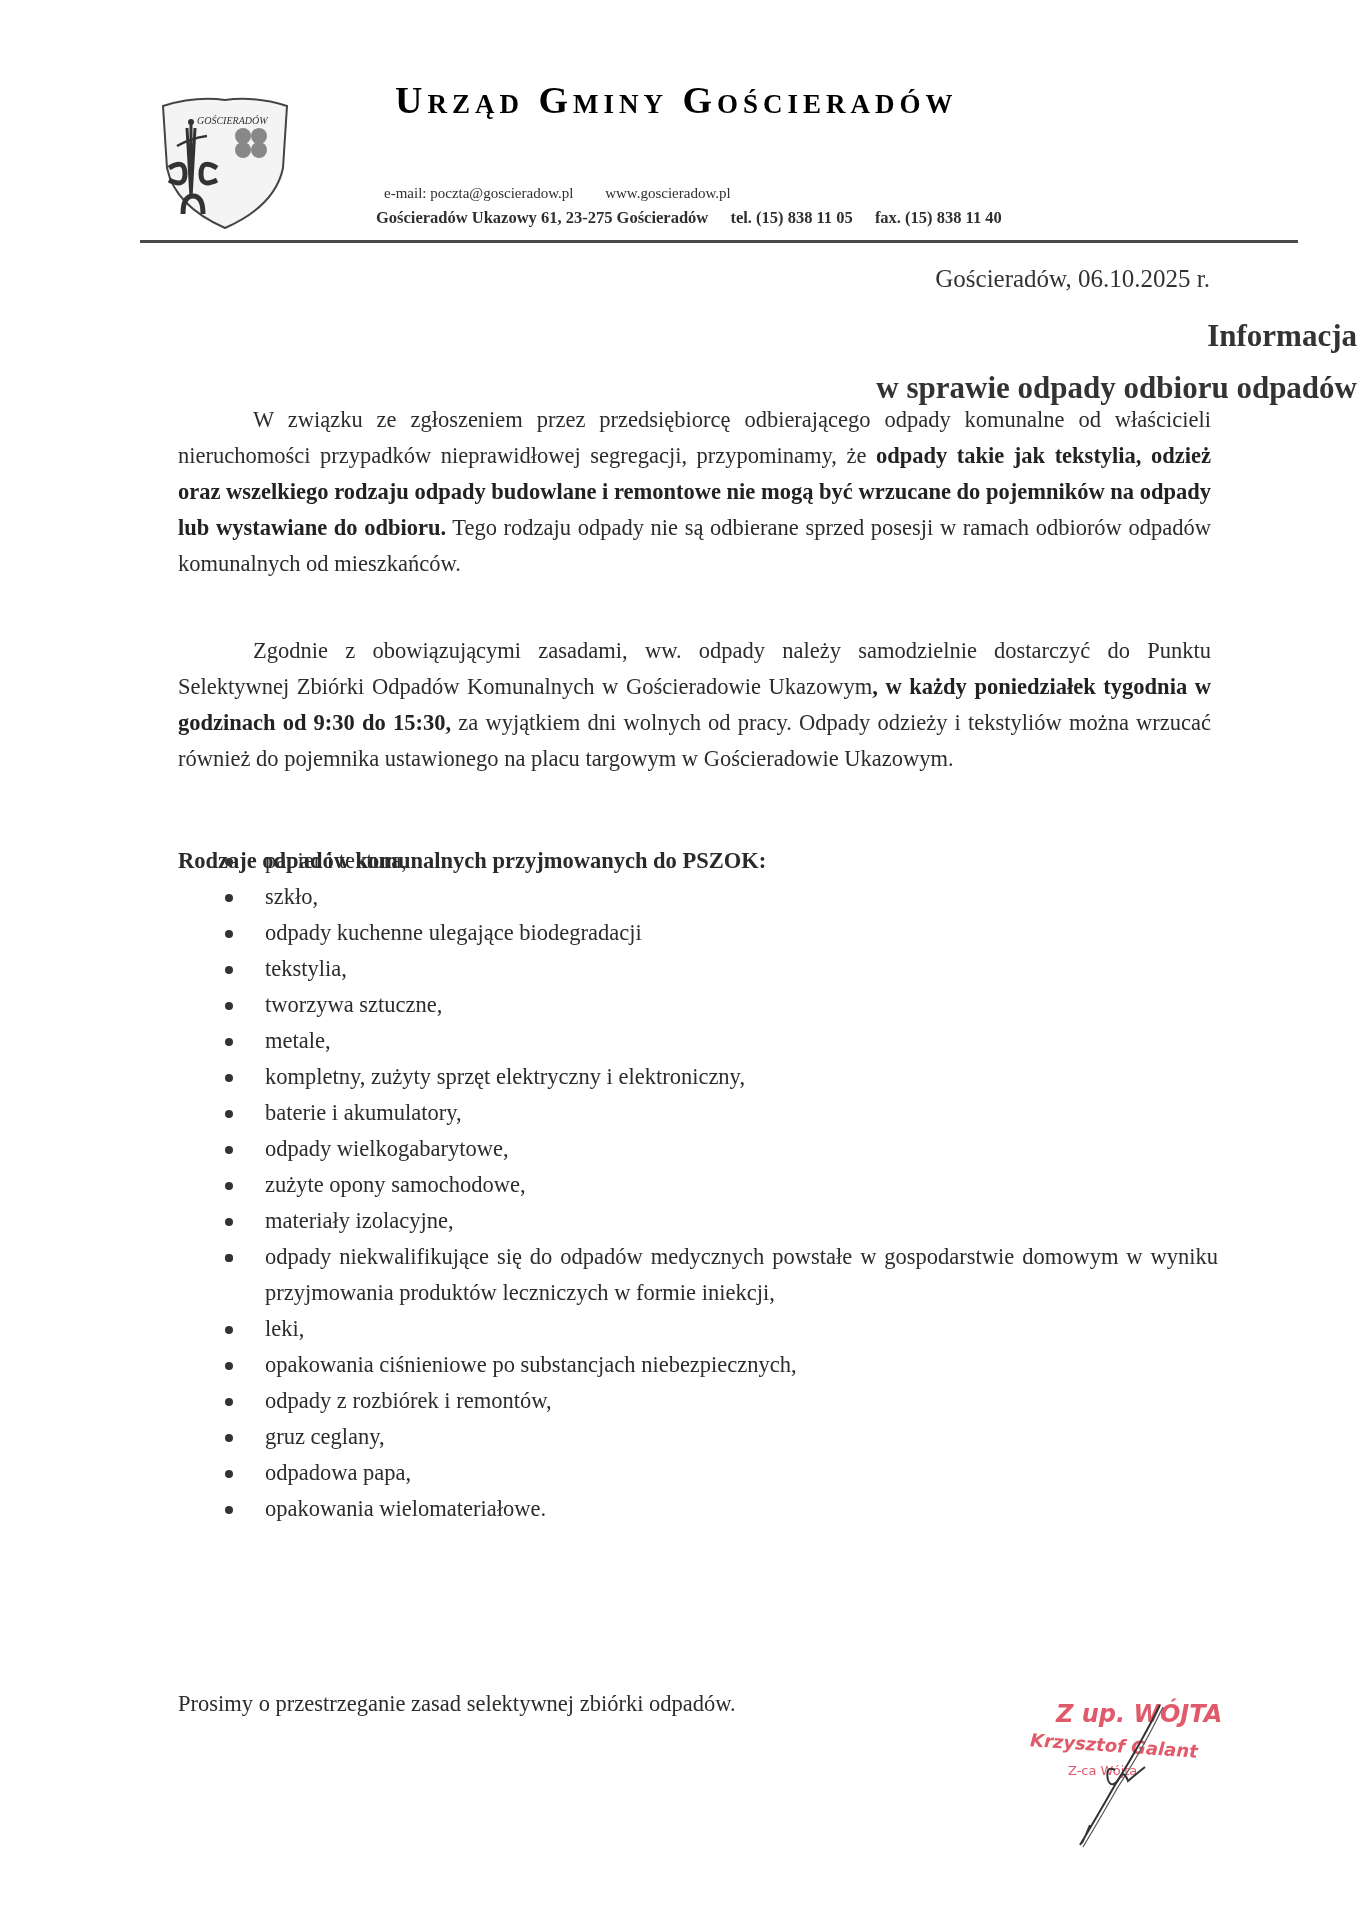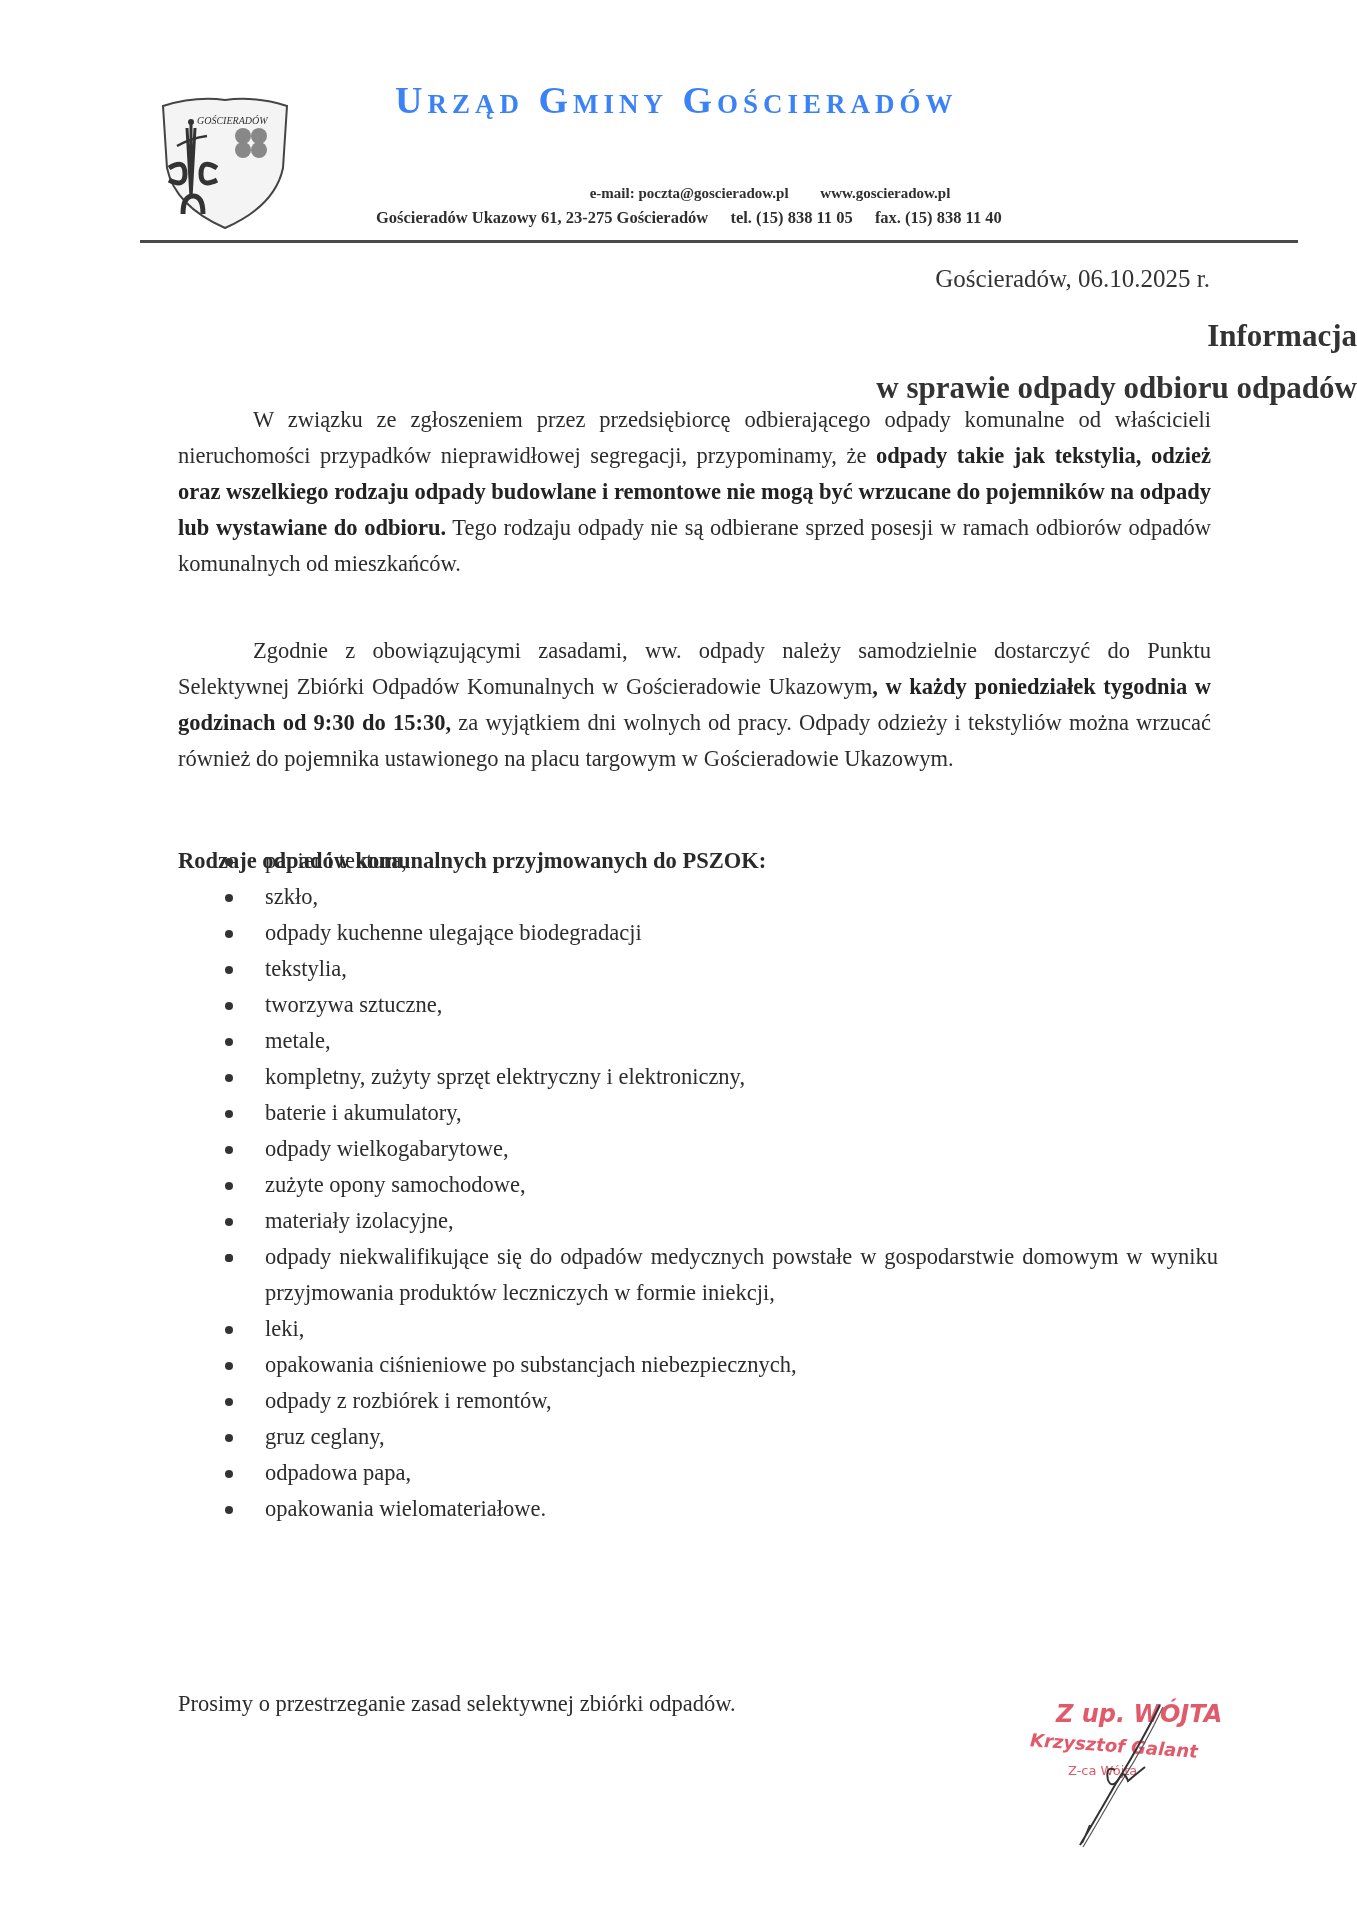--- a/index.html
+++ b/index.html
@@ -7,32 +7,32 @@
       width: 1357px; height: 1920px; position: relative; overflow: hidden;
       font-family: "Liberation Serif", serif; color: #2a2a2a;
     }
     .page { position: absolute; left: 0; top: 0; width: 1357px; height: 1920px; }
 
     
     .crest { position: absolute; left: 155px; top: 88px; width: 140px; height: 145px; }
     .office-name {
       position: absolute; left: 395px; top: 78px; width: 760px;
       font-family: "Liberation Serif", serif; font-weight: bold;
-      font-size: 38px; letter-spacing: 5px; color: #3b82f6;
+      font-size: 38px; letter-spacing: 5px; color: #000000;
       font-variant: small-caps; white-space: nowrap;
     }
     .contact-line1 {
       position: absolute; left: 376px; top: 160px; width: 800px;
       font-family: "Liberation Serif", serif; font-weight: bold; font-size: 16.5px;
       color: #2f2f2f; white-space: nowrap; margin-top: 48px;
     }
     .contact-line1 span { margin-right: 18px; }
     .contact-line2 {
-      position: absolute; left: 370px; top: 185px; width: 800px; text-align: center;
-      font-family: "Liberation Serif", serif; font-weight: bold; font-size: 15px;
+      position: absolute; left: 370px; top: 185px; width: 800px; text-align: left;
+      font-family: "Liberation Serif", serif; font-weight: normal; font-size: 15px;
       color: #2f2f2f; white-space: nowrap;
     }
     .contact-line2 span { margin: 0 14px; }
     .separator {
       position: absolute; left: 140px; top: 240px; width: 1158px; height: 3px;
       background: #4a4a4a;
     }
 
     
     .date {

